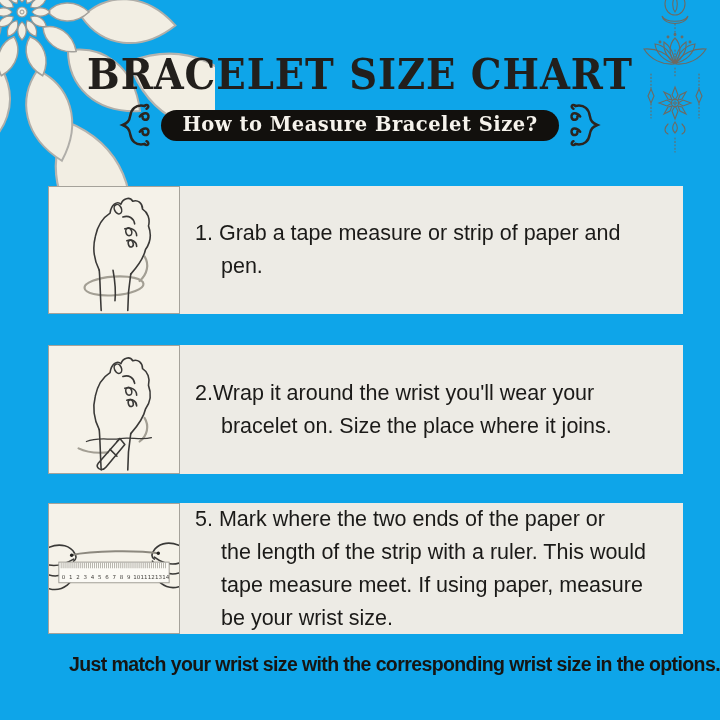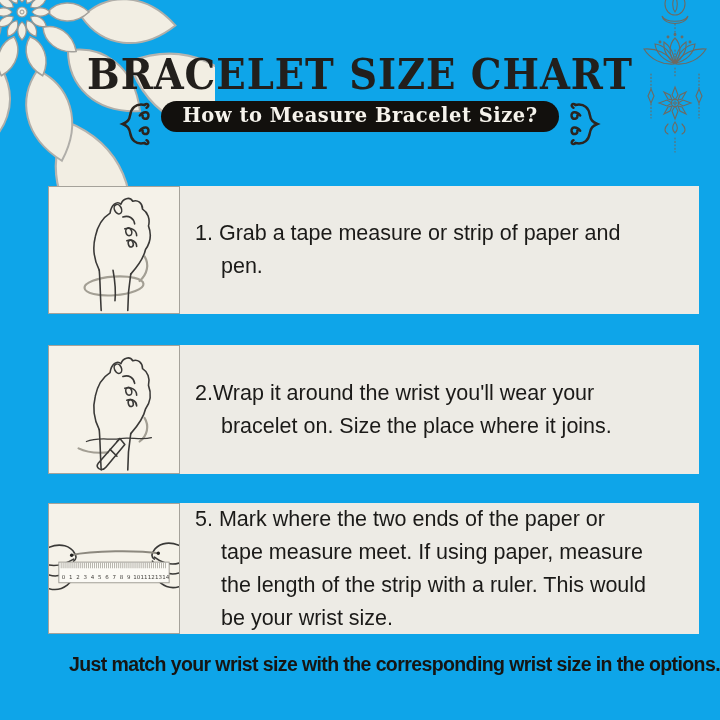--- a/index.html
+++ b/index.html
@@ -12,32 +12,32 @@
   .mandala{top:0;left:0;}
   .lotus{top:0;left:629px;}
   .title{
     position:absolute;top:50px;left:0;width:720px;margin:0;z-index:2;
     text-align:center;font-family:"DejaVu Serif","Liberation Serif",serif;
     font-weight:bold;font-size:42px;color:#221f1c;letter-spacing:1px;
     transform:scaleX(.92);transform-origin:center;white-space:nowrap;
   }
   .badge-row{
     position:absolute;top:101px;left:0;width:720px;height:48px;z-index:2;
-    display:flex;justify-content:center;align-items:flex-start;gap:5px;
+    display:flex;justify-content:center;align-items:center;gap:5px;
   }
   .badge{
     background:#12100d;color:#f6f3ec;border-radius:16px;
     padding:3px 21px 5px 21px;
     font-family:"DejaVu Serif","Liberation Serif",serif;font-weight:bold;
     font-size:19.5px;letter-spacing:.5px;white-space:nowrap;
   }
   .swirl{width:40px;height:46px;}
   .swirl.flip{transform:scaleX(-1);}
   .step-row{
-    position:absolute;left:48px;width:635px;background:#edebe5;z-index:1;padding-left:16px;
+    position:absolute;left:48px;width:635px;background:#edebe5;z-index:1;
   }
   .row-1{top:186px;height:128px;}
   .row-2{top:345px;height:129px;}
   .row-3{top:503px;height:131px;}
   .illus-box{
     position:absolute;left:0;top:0;width:132px;height:100%;
     background:#f5f2e9;border:1px solid #a5a29a;box-sizing:border-box;
   }
   .illus-box svg{display:block;width:100%;height:100%;}
   .step-text{
@@ -266,21 +266,21 @@
           <text class="ruler-num" x="85.5" y="74">10</text>
           <text class="ruler-num" x="92.9" y="74">11</text>
           <text class="ruler-num" x="100.2" y="74">12</text>
           <text class="ruler-num" x="107.6" y="74">13</text>
           <text class="ruler-num" x="114.9" y="74">14</text>
         </g>
       </svg>
     </div>
     <div class="step-text">
       <div class="step-line">5. Mark where the two ends of the paper or</div>
+      <div class="step-line">the length of the strip with a ruler. This would</div>
       <div class="step-line">tape measure meet. If using paper, measure</div>
-      <div class="step-line">the length of the strip with a ruler. This would</div>
       <div class="step-line">be your wrist size.</div>
     </div>
   </div>
 
   <div class="footer">Just match your wrist size with the corresponding wrist size in the options.</div>
 
 </div>
 
 </body></html>

